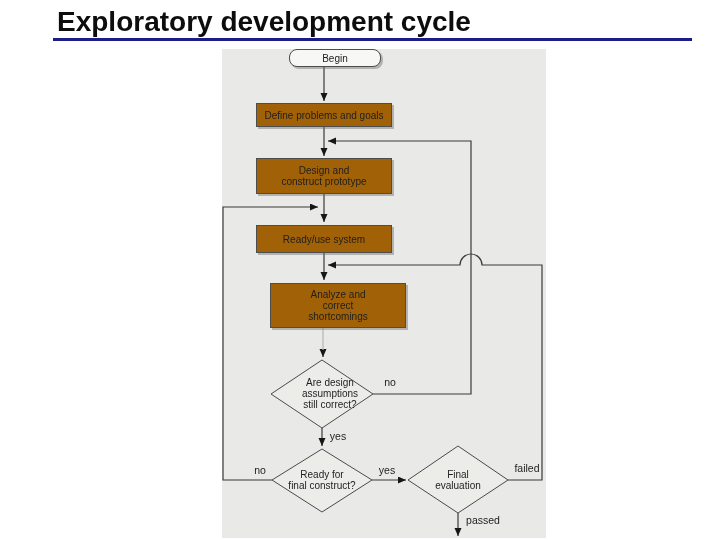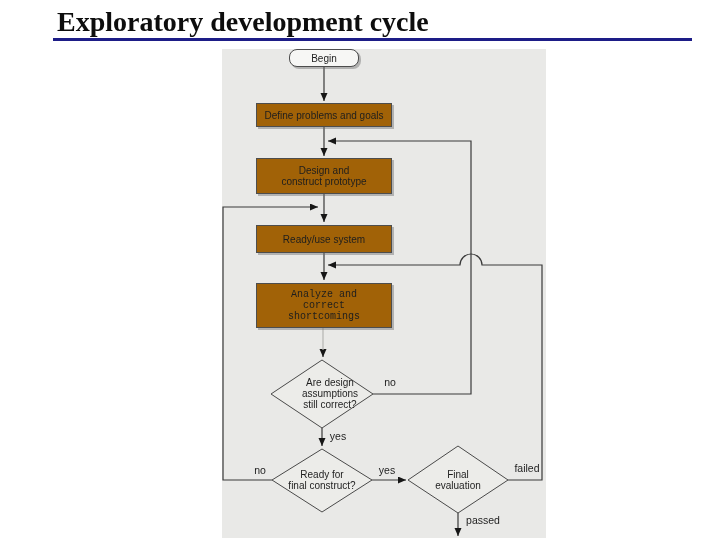--- a/index.html
+++ b/index.html
@@ -4,45 +4,44 @@
 <style>
   html,body{margin:0;padding:0;}
   body{
     width:720px;height:540px;position:relative;background:#ffffff;
     font-family:"Liberation Sans","DejaVu Sans",sans-serif;overflow:hidden;
   }
   .page-title{
     position:absolute;left:57px;top:6px;margin:0;
     font-size:28px;font-weight:bold;color:#0d0d0d;letter-spacing:0px;
     white-space:nowrap;
-    font-family:Liberation Serif, serif;
   }
   .title-rule{
     position:absolute;left:53px;top:38px;width:639px;height:3px;
   }
   .diagram-panel{
     position:absolute;left:222px;top:49px;width:324px;height:489px;
     background:#e9e9e7;
   }
   svg.connectors{position:absolute;left:0;top:0;z-index:2;}
   .node{
     position:absolute;z-index:3;display:flex;align-items:center;justify-content:center;
     text-align:center;font-size:10px;line-height:11px;color:#1e1e1e;
     white-space:pre-line;
   }
   .node-box{
     background:#a16207;border:1px solid #4d4d4d;
     box-shadow:2px 2px 0 rgba(110,110,110,0.45);
     box-sizing:border-box;
   }
-  .node-begin{left:289px;top:49px;width:70px;height:18px;border-radius:8px;background:#f7f7f5;}
+  .node-begin{left:289px;top:49px;width:92px;height:18px;border-radius:8px;background:#f7f7f5;}
   .node-define{left:256px;top:103px;width:136px;height:24px;}
   .node-design{left:256px;top:158px;width:136px;height:36px;}
   .node-test{left:256px;top:225px;width:136px;height:28px;}
-  .node-analyze{left:256px;top:283px;width:136px;height:45px;font-family:Liberation Mono, monospace;}
+  .node-analyze{left:270px;top:283px;width:136px;height:45px;}
   .diamond-label{background:transparent;z-index:3;}
   .label-d1{left:280px;top:376px;width:100px;height:34px;}
   .label-d2{left:272px;top:468px;width:100px;height:23px;}
   .label-d3{left:408px;top:468px;width:100px;height:23px;}
   .edge-label{
     position:absolute;z-index:3;font-size:10.5px;color:#1e1e1e;
     text-align:center;white-space:nowrap;
   }
   .el-no1{left:378px;top:376px;width:24px;}
   .el-yes1{left:324px;top:430px;width:28px;}

